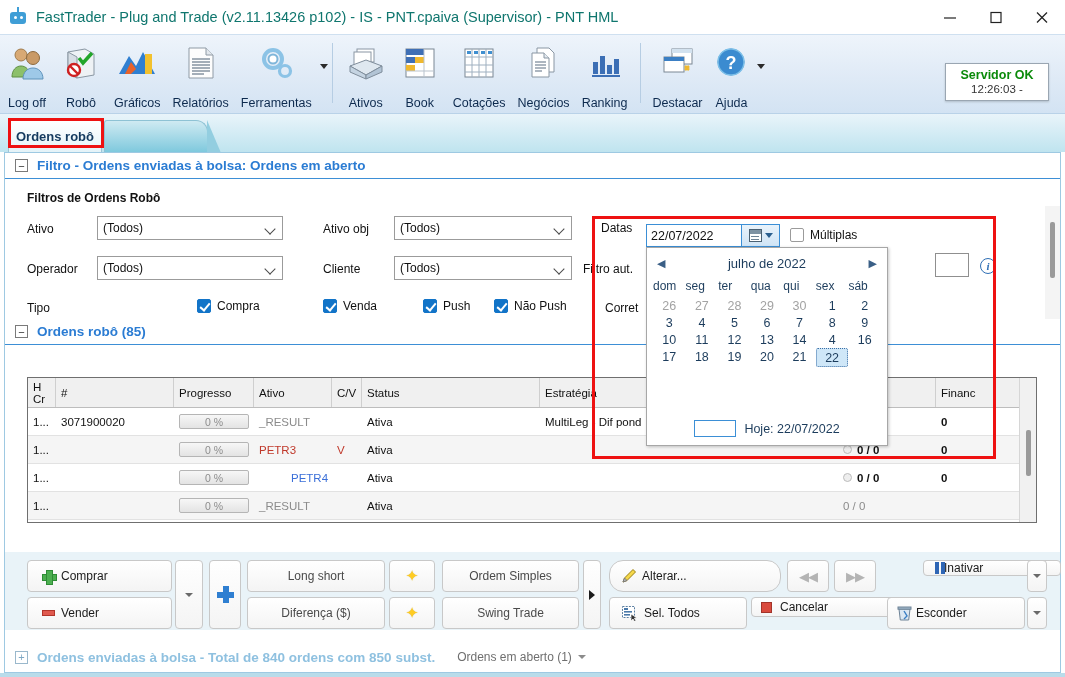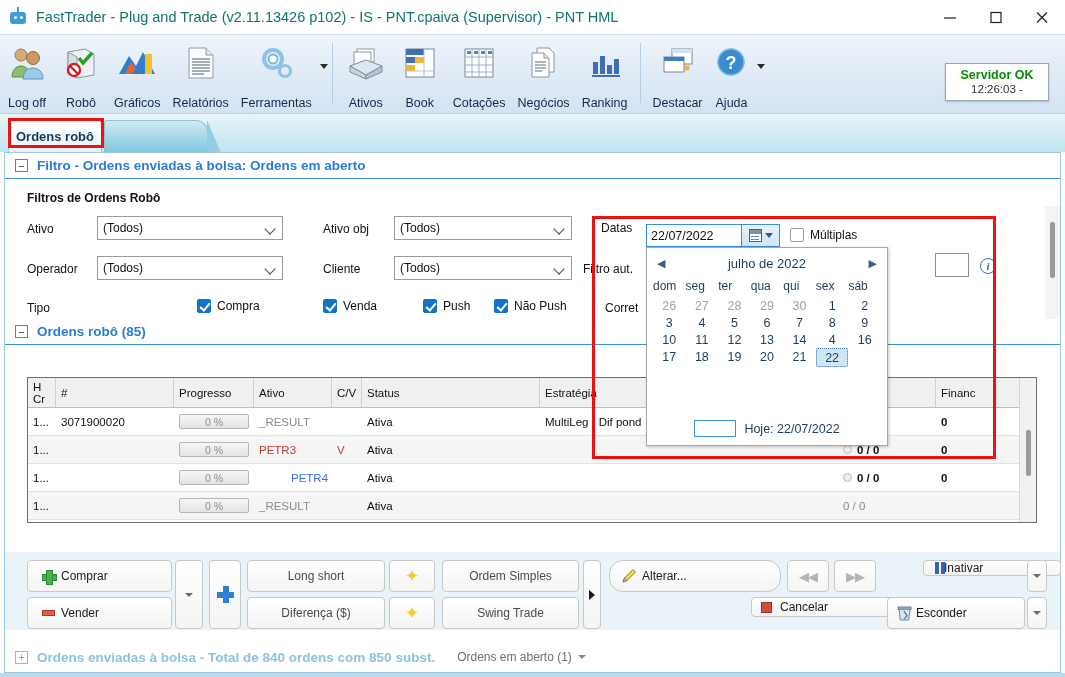--- a/index.html
+++ b/index.html
@@ -818,20 +818,34 @@
       </div>
 
       <div class="btn" style="left:604px;top:8px;width:172px;height:32px;padding-left:32px;border-radius:14px;">
         <span class="bi" style="position:absolute;left:11px;">
           <svg width="16" height="16" viewBox="0 0 16 16">
             <path d="M2 14 l1.5 -4 L12 1.5 l2.5 2.5 L6 12.5 Z" fill="#f5d84a" stroke="#9a7f12"></path>
             <path d="M2 14 l1.5 -4 l2.5 2.5 Z" fill="#bdbdbd" stroke="#7a7a7a"></path>
           </svg>
         </span>
         <span>Alterar...</span>
+      </div>
+      <div class="btn" style="left:604px;top:45px;width:138px;height:32px;padding-left:12px;">
+        <span class="bi">
+          <svg width="16" height="15" viewBox="0 0 16 15">
+            <rect x="0.5" y="0.5" width="12" height="11" fill="#fff" stroke="#5b7ea0" stroke-dasharray="2 1.2"></rect>
+            <g fill="#4a79aa">
+                <rect x="2" y="2" width="4" height="2"></rect>
+                <rect x="2" y="5" width="8" height="1.6"></rect>
+                <rect x="2" y="8" width="6" height="1.6"></rect>
+              </g>
+            <path d="M9 8 l0 7 l2 -2 l1.5 2.6 l1.4 -0.8 l-1.5 -2.6 l2.6 -0.3 Z" fill="#333" stroke="#fff" stroke-width="0.7"></path>
+          </svg>
+        </span>
+        <span>Sel. Todos</span>
       </div>
 
       <div class="btn ctr" style="left:782px;top:8px;width:42px;height:32px;">
         <span class="nav-arrows">◀◀</span>
       </div>
       <div class="btn ctr" style="left:829px;top:8px;width:42px;height:32px;">
         <span class="nav-arrows">▶▶</span>
       </div>
 
       <div class="btn" style="left:746px;top:45px;width:145px;height:20px;padding-left:28px;">

